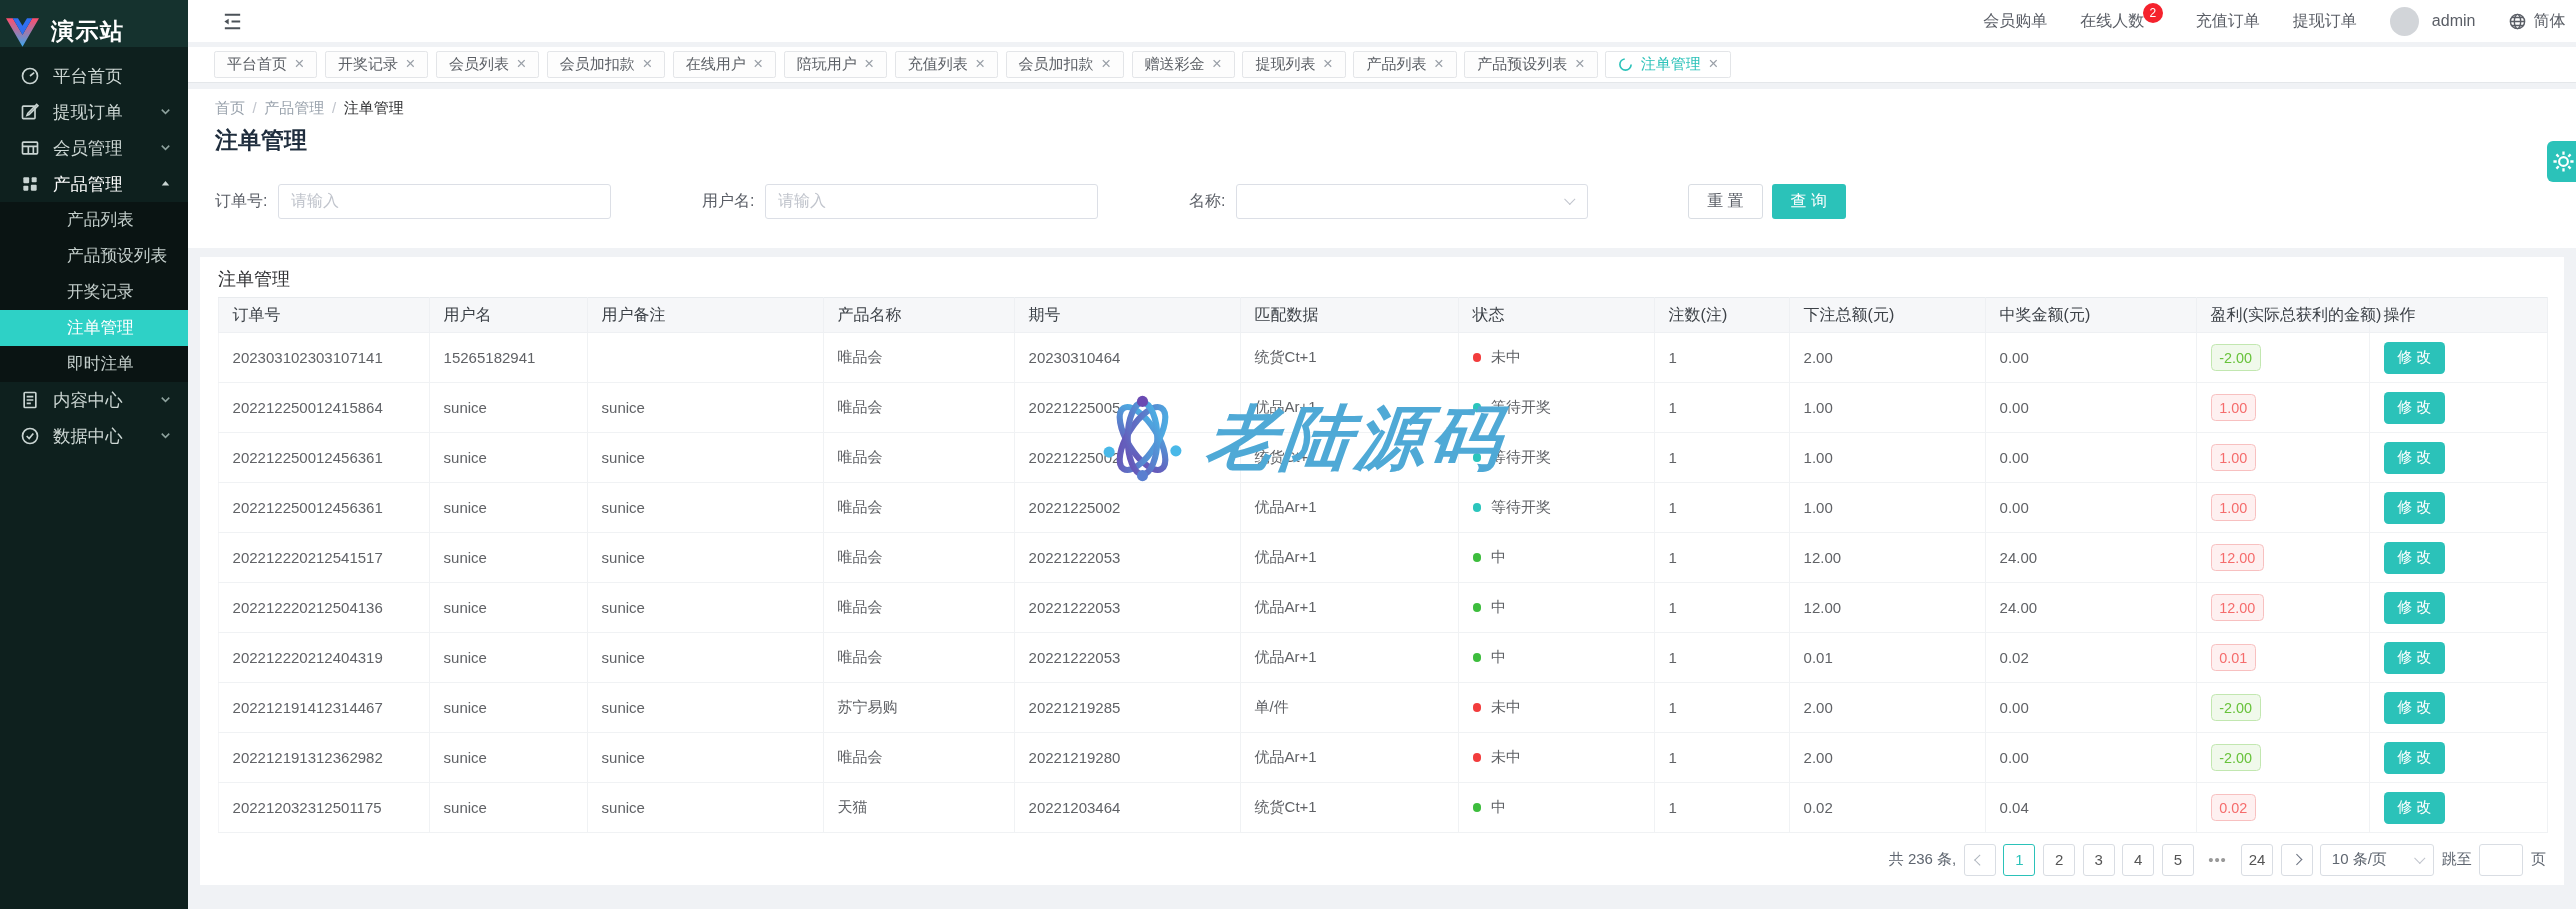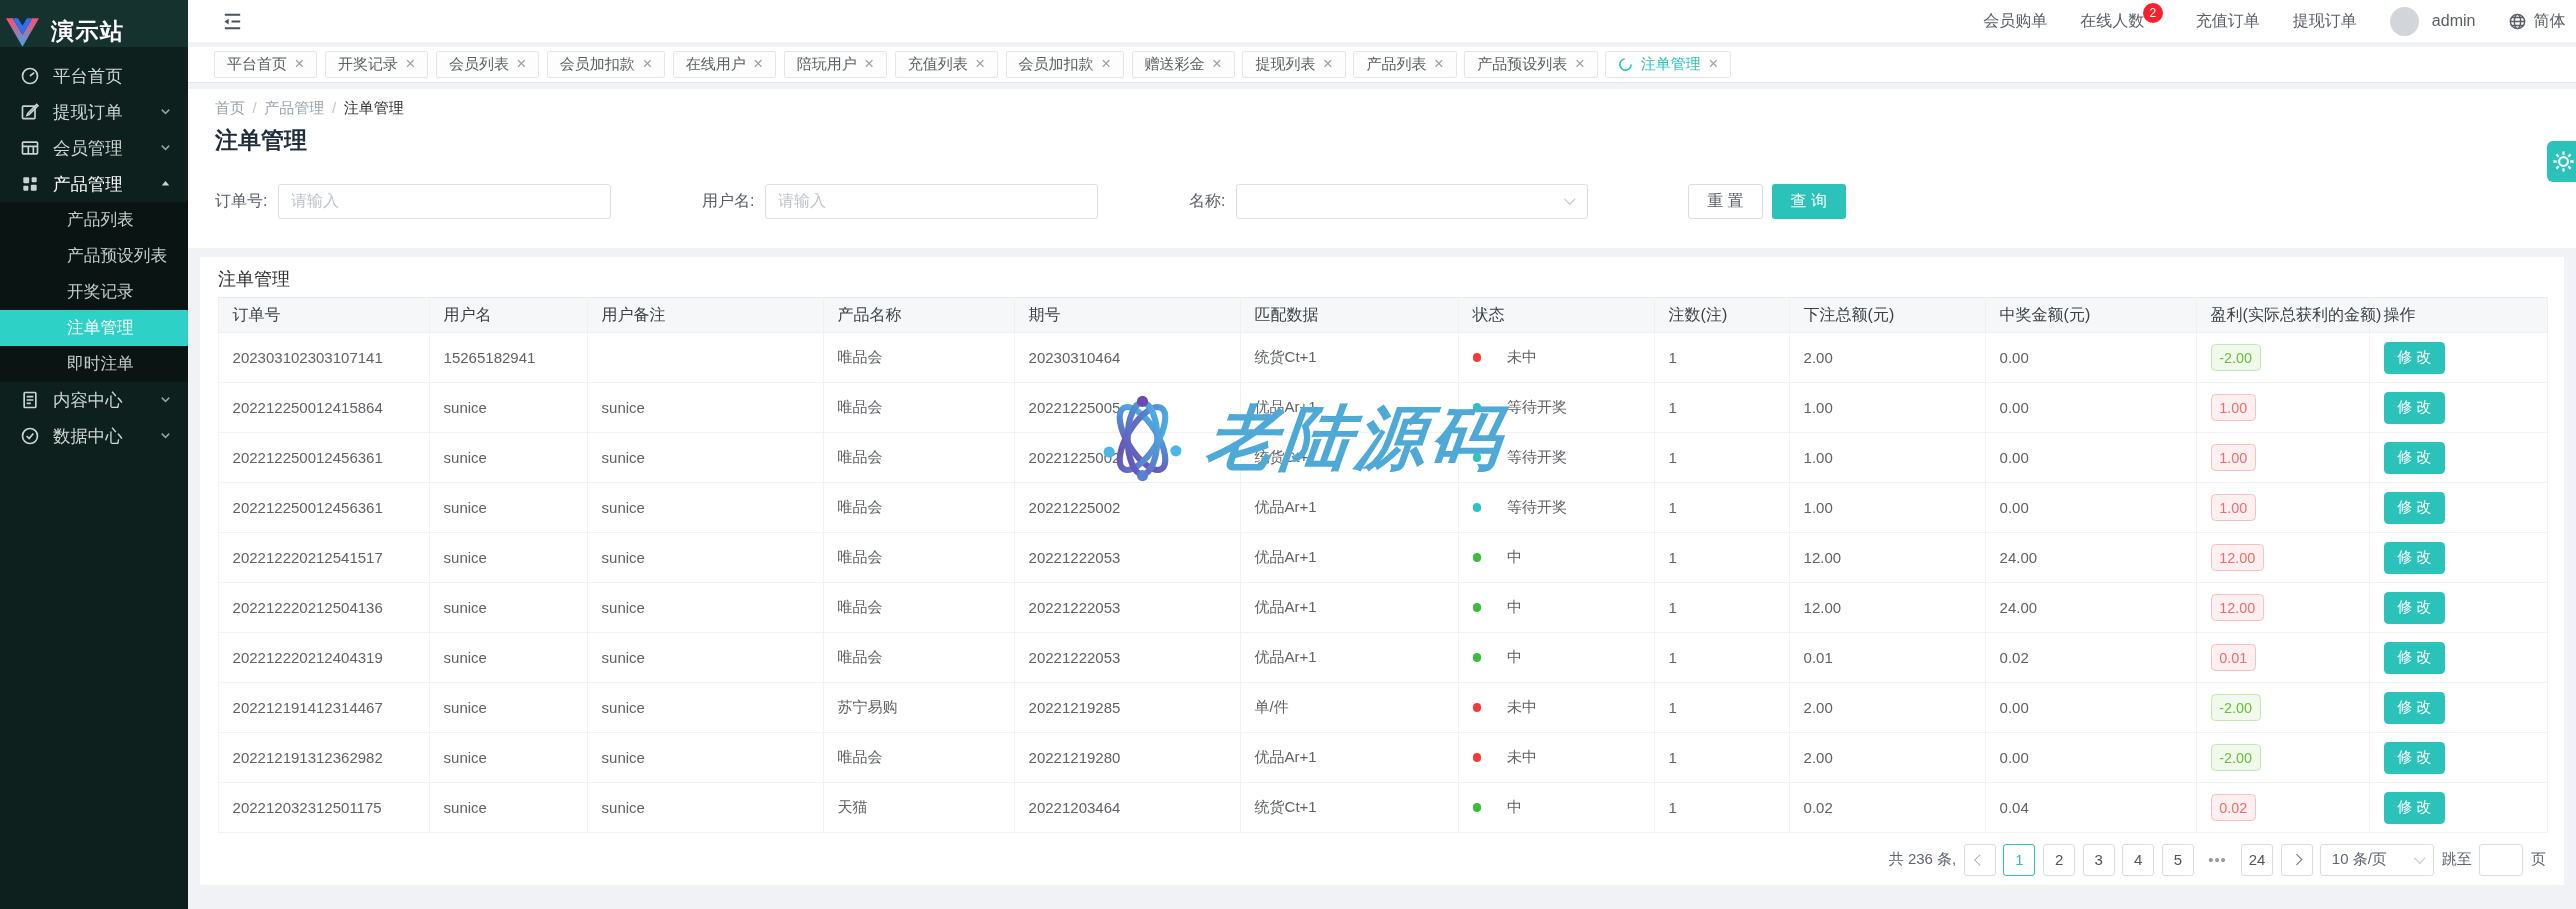--- a/index.html
+++ b/index.html
@@ -70,21 +70,21 @@
   .btn.solid { background:#2bc2b9; color:#fff; margin-left:9px; }
 
   
   .table-card { background:#fff; margin:9px 12px 0; padding:10.6px 18px 9px; position:relative; }
   .table-title { font-size:18px; font-weight:400; color:#303133; height:21px; margin-bottom:9px; }
   table { width:100%; border-collapse:collapse; table-layout:fixed; }
   th { height:35px; background:#f6f7f9; font-weight:500; color:#3c4147; font-size:16px; text-align:left;
     padding:0 13.6px; border:0.8px solid #eef0f3; border-top:0.8px solid #e8ebee; white-space:nowrap; overflow:visible;margin-left:9px; }
   td { height:50px; font-size:15px; color:#606266; padding:0 13.6px; border:0.8px solid #f0f2f4; border-left:0.8px solid #f4f5f7;
     white-space:nowrap; overflow:hidden; }
-  .status { display:flex; align-items:center; gap:26px; }
+  .status { display:flex; align-items:center; gap:10px; }
   .dot { width:8.3px; height:8.3px; border-radius:50%; display:inline-block; background:#ccc; }
   .dot.win { background:#3dbd3d; }
   .dot.lose { background:#f23c3c; }
   .dot.pending { background:#2bc5bc; }
   .pl-badge { display:inline-block; padding:4.5px 7.6px; border-radius:4.5px; font-size:14.4px; border:0.8px solid transparent; }
   .pl-badge.pos { color:#f56c6c; background:#fef0f0; border-color:#f8c0c0; }
   .pl-badge.neg { color:#67c23a; background:#f0f9eb; border-color:#c2e7b0; }
   .edit-btn { background:#2bc2b9; color:#fff; border:none; border-radius:4.5px; height:32px; padding:0 13.6px;
     font-size:15px; cursor:pointer; font-family:"Liberation Sans","DejaVu Sans",sans-serif; }
 

